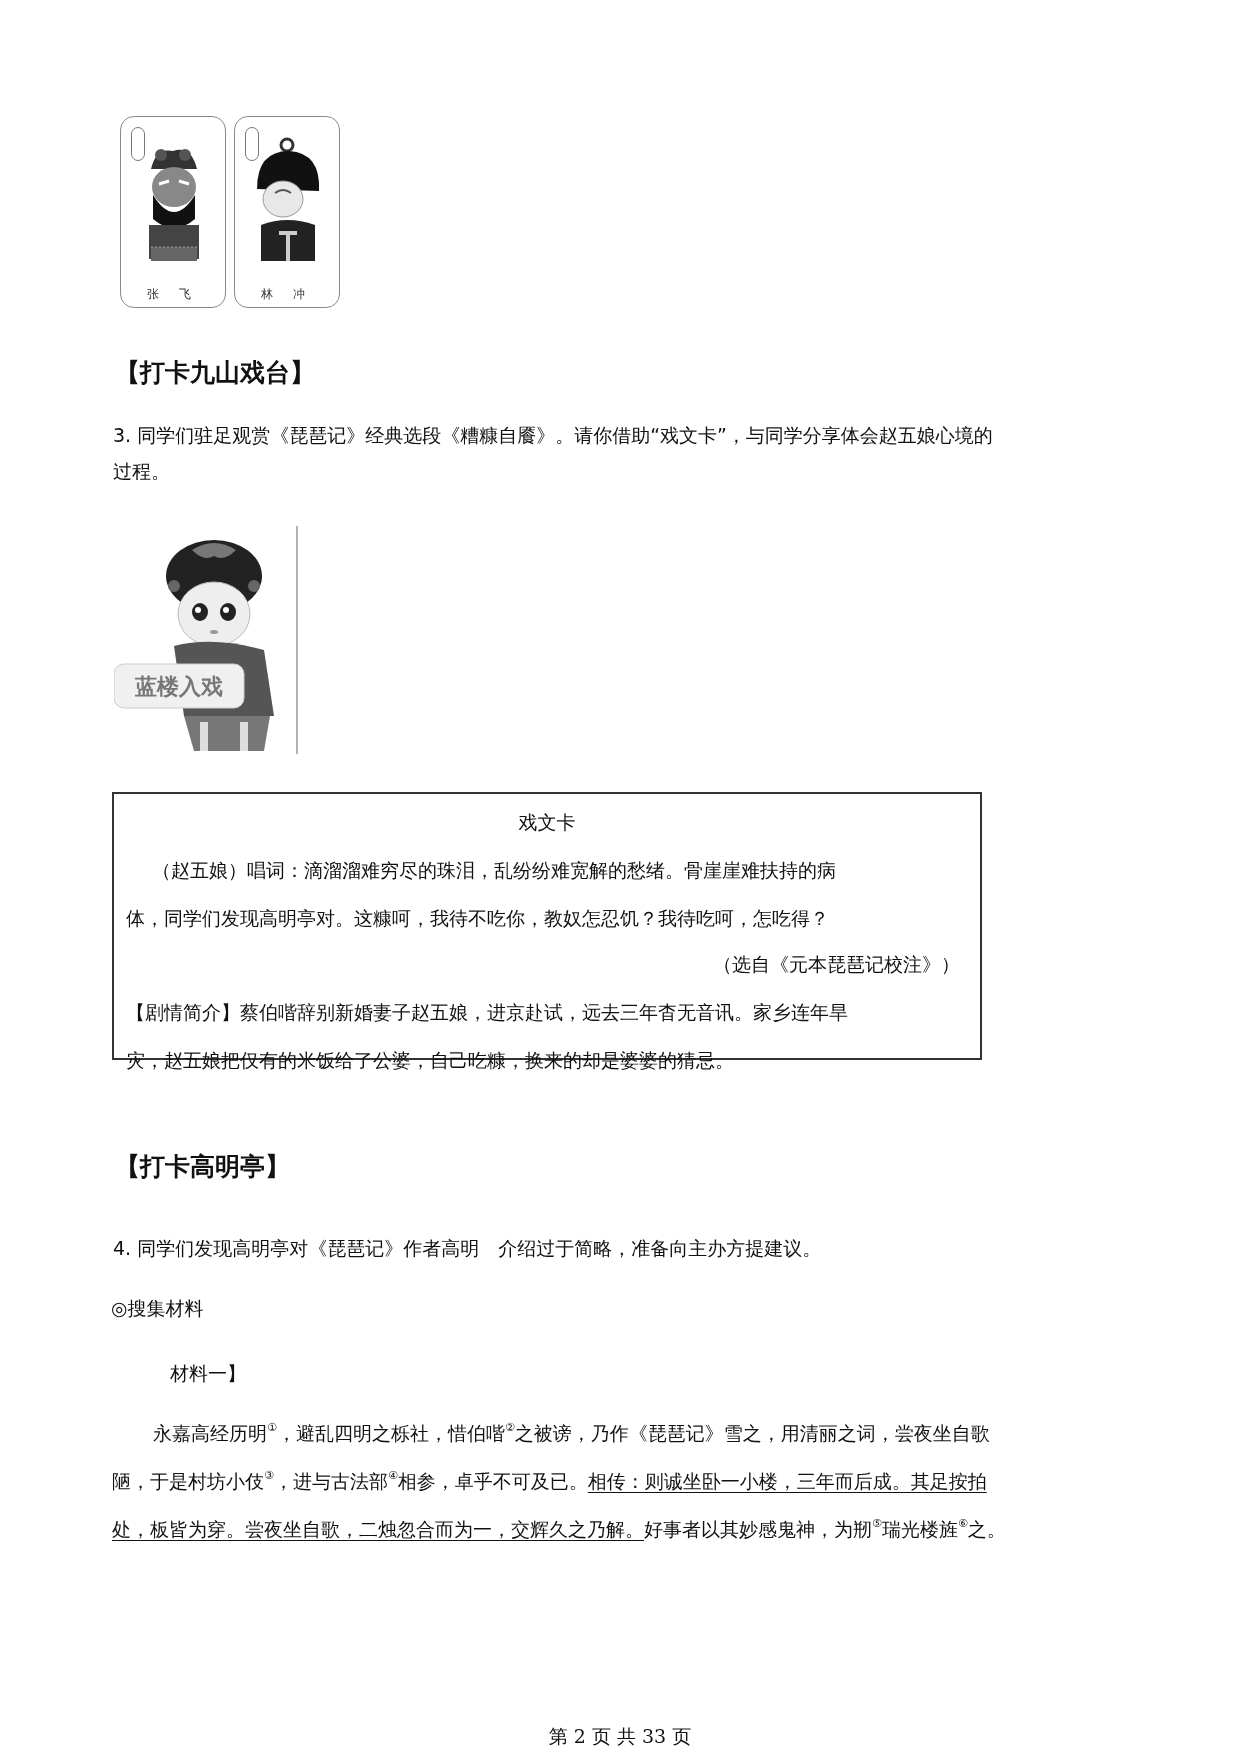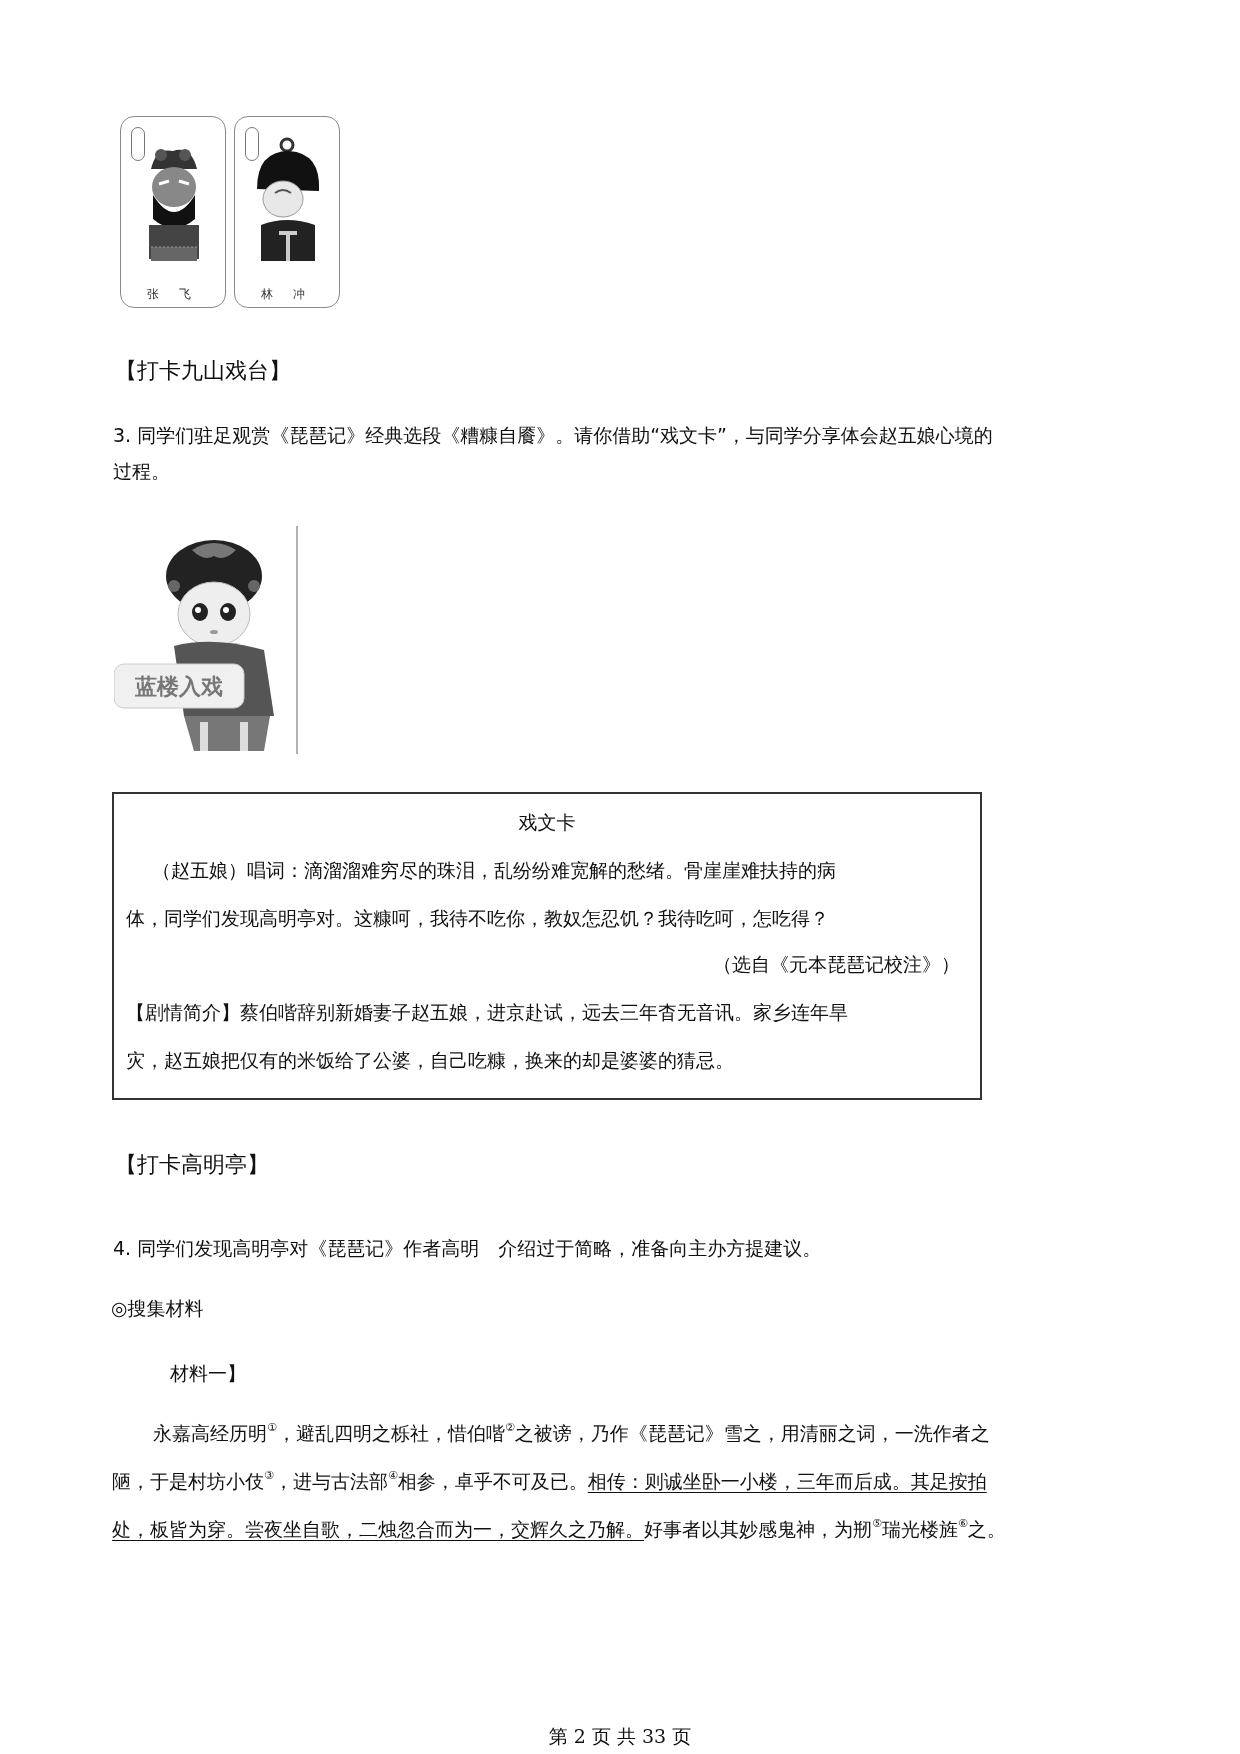--- a/index.html
+++ b/index.html
@@ -3,40 +3,40 @@
 <meta charset="utf-8">
 <style>
   html, body { margin: 0; padding: 0; background: #ffffff; }
   body {
     width: 1240px; height: 1754px; position: relative; overflow: hidden;
     font-family: "DejaVu Sans", "Liberation Sans", sans-serif;
     color: #111111;
   }
   .abs { position: absolute; }
   .text { font-size: 19px; line-height: 1.2; white-space: nowrap; }
-  .heading { font-size: 22px; font-weight: normal; letter-spacing: 0px; }
+  .heading { font-size: 25px; font-weight: bold; letter-spacing: 0px; }
 
   
   .phone {
     position: absolute; width: 106px; height: 192px;
     border: 1.5px solid #8a8a8a; border-radius: 14px; background: #fff;
     box-sizing: border-box; overflow: hidden; padding-left: 45px;
   }
   .phone .cam {
     position: absolute; left: 10px; top: 10px; width: 14px; height: 34px;
     border: 1.5px solid #777; border-radius: 8px; box-sizing: border-box;
   }
   .phone .label {
     position: absolute; left: 0; right: 0; bottom: 4px; text-align: center;
     font-size: 12px; color: #333; letter-spacing: 8px;
   }
 
   
   .card {
-    position: absolute; left: 112px; top: 792px; width: 870px; height: 308px;
+    position: absolute; left: 112px; top: 792px; width: 870px; height: 268px;
     border: 2px solid #333; box-sizing: border-box;
   }
   .card .line { position: absolute; font-size: 19px; white-space: nowrap; }
 
   .underline { text-decoration: underline; text-underline-offset: 4px; }
   sup.note { font-size: 11px; vertical-align: 9px; line-height: 0; }
 
   .footer { font-family: "DejaVu Serif", "Liberation Serif", serif; font-size: 19px; }
 </style>
 </head>
@@ -105,21 +105,21 @@
   <div class="line" style="left:12px; top:254px;">灾，赵五娘把仅有的米饭给了公婆，自己吃糠，换来的却是婆婆的猜忌。</div>
 </div>
 
 <div class="abs text heading" style="left:115px; top:1152px;">【打卡高明亭】</div>
 
 <div class="abs text" style="left:113px; top:1237px;">4. 同学们发现高明亭对《琵琶记》作者高明　介绍过于简略，准备向主办方提建议。</div>
 <div class="abs text" style="left:111px; top:1297px;">◎搜集材料</div>
 <div class="abs text" style="left:170px; top:1362px;">材料一】</div>
 
 <div class="abs text" style="left:153px; top:1422px;">
-  <span>永嘉高经历明</span><sup class="note">①</sup><span>，避乱四明之栎社，惜伯喈</span><sup class="note">②</sup><span>之被谤，乃作《琵琶记》雪之，用清丽之词，一洗作者之</span>
+  <span>永嘉高经历明</span><sup class="note">①</sup><span>，避乱四明之栎社，惜伯喈</span><sup class="note">②</sup><span>之被谤，乃作《琵琶记》雪之，用清丽之词，尝夜坐自歌</span>
 </div>
 <div class="abs text" style="left:112px; top:1470px;">
   <span>陋，于是村坊小伎</span><sup class="note">③</sup><span>，进与古法部</span><sup class="note">④</sup><span>相参，卓乎不可及已。</span><span class="underline">相传：则诚坐卧一小楼，三年而后成。其足按拍</span>
 </div>
 <div class="abs text" style="left:112px; top:1518px;">
   <span class="underline">处，板皆为穿。尝夜坐自歌，二烛忽合而为一，交辉久之乃解。</span><span>好事者以其妙感鬼神，为剏</span><sup class="note">⑤</sup><span>瑞光楼旌</span><sup class="note">⑥</sup><span>之。</span>
 </div>
 
 <div class="abs footer" style="left:0; right:0; top:1724px; text-align:center;">第 2 页 共 33 页</div>
 

